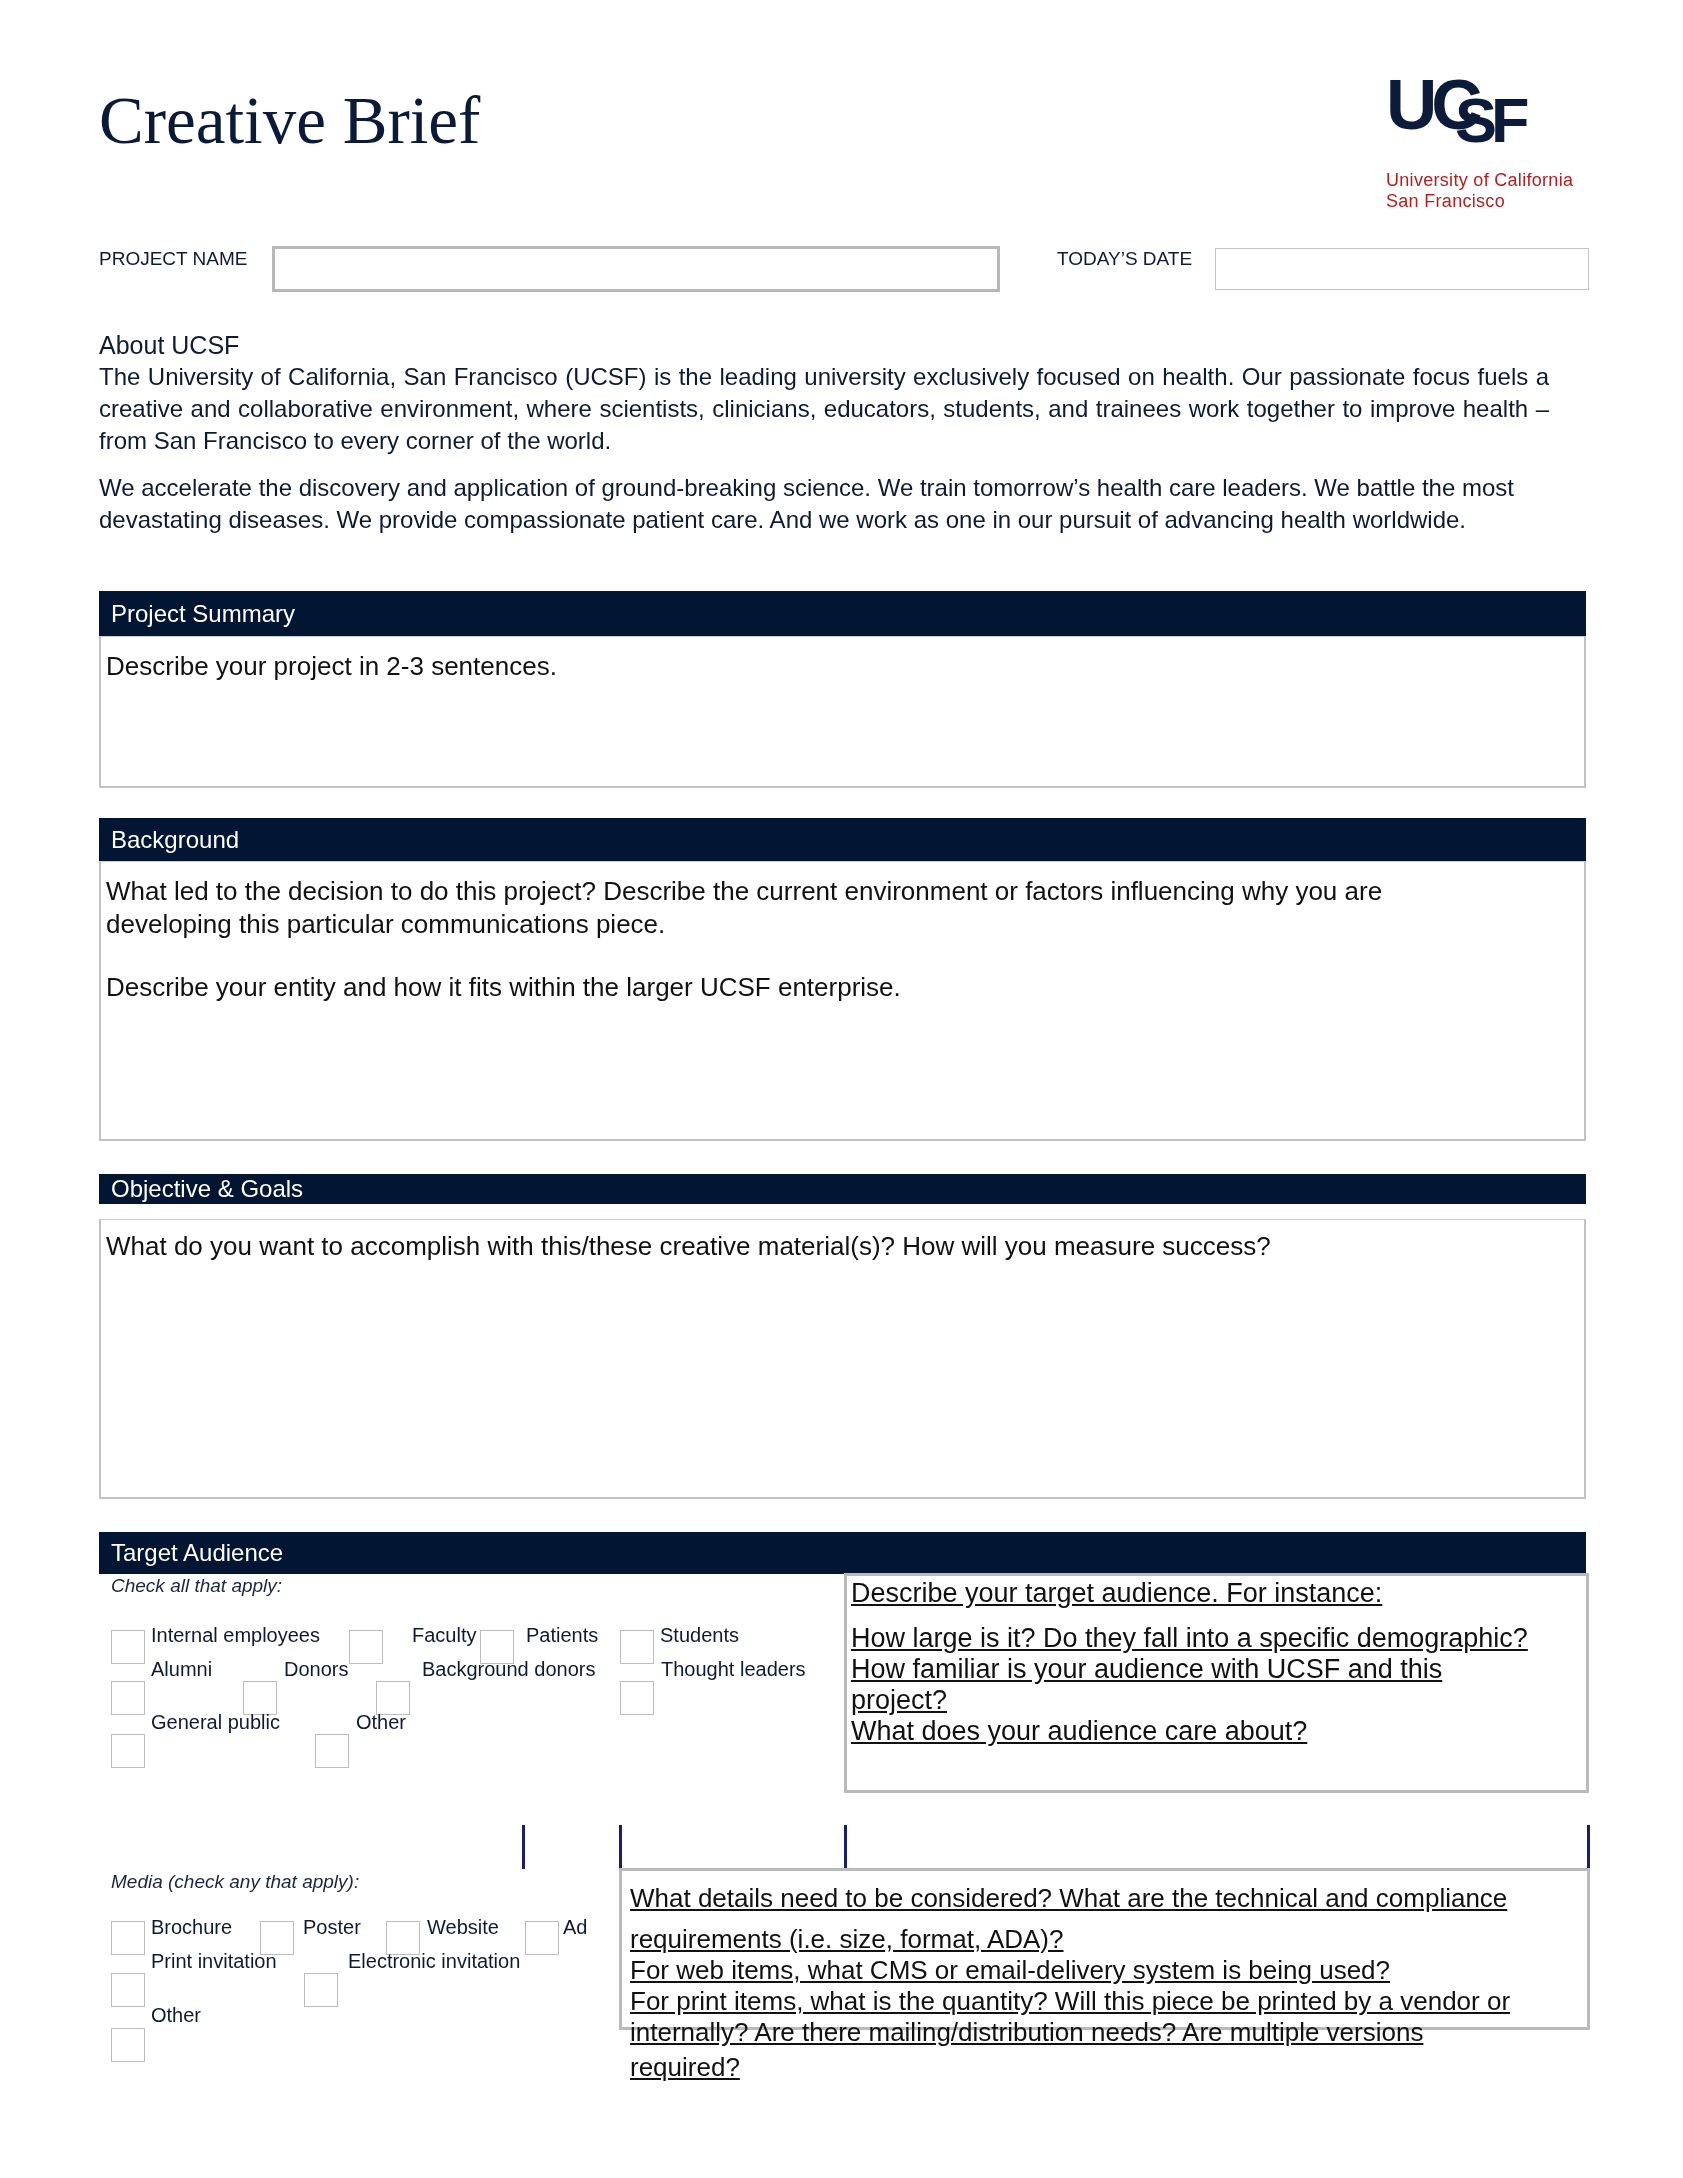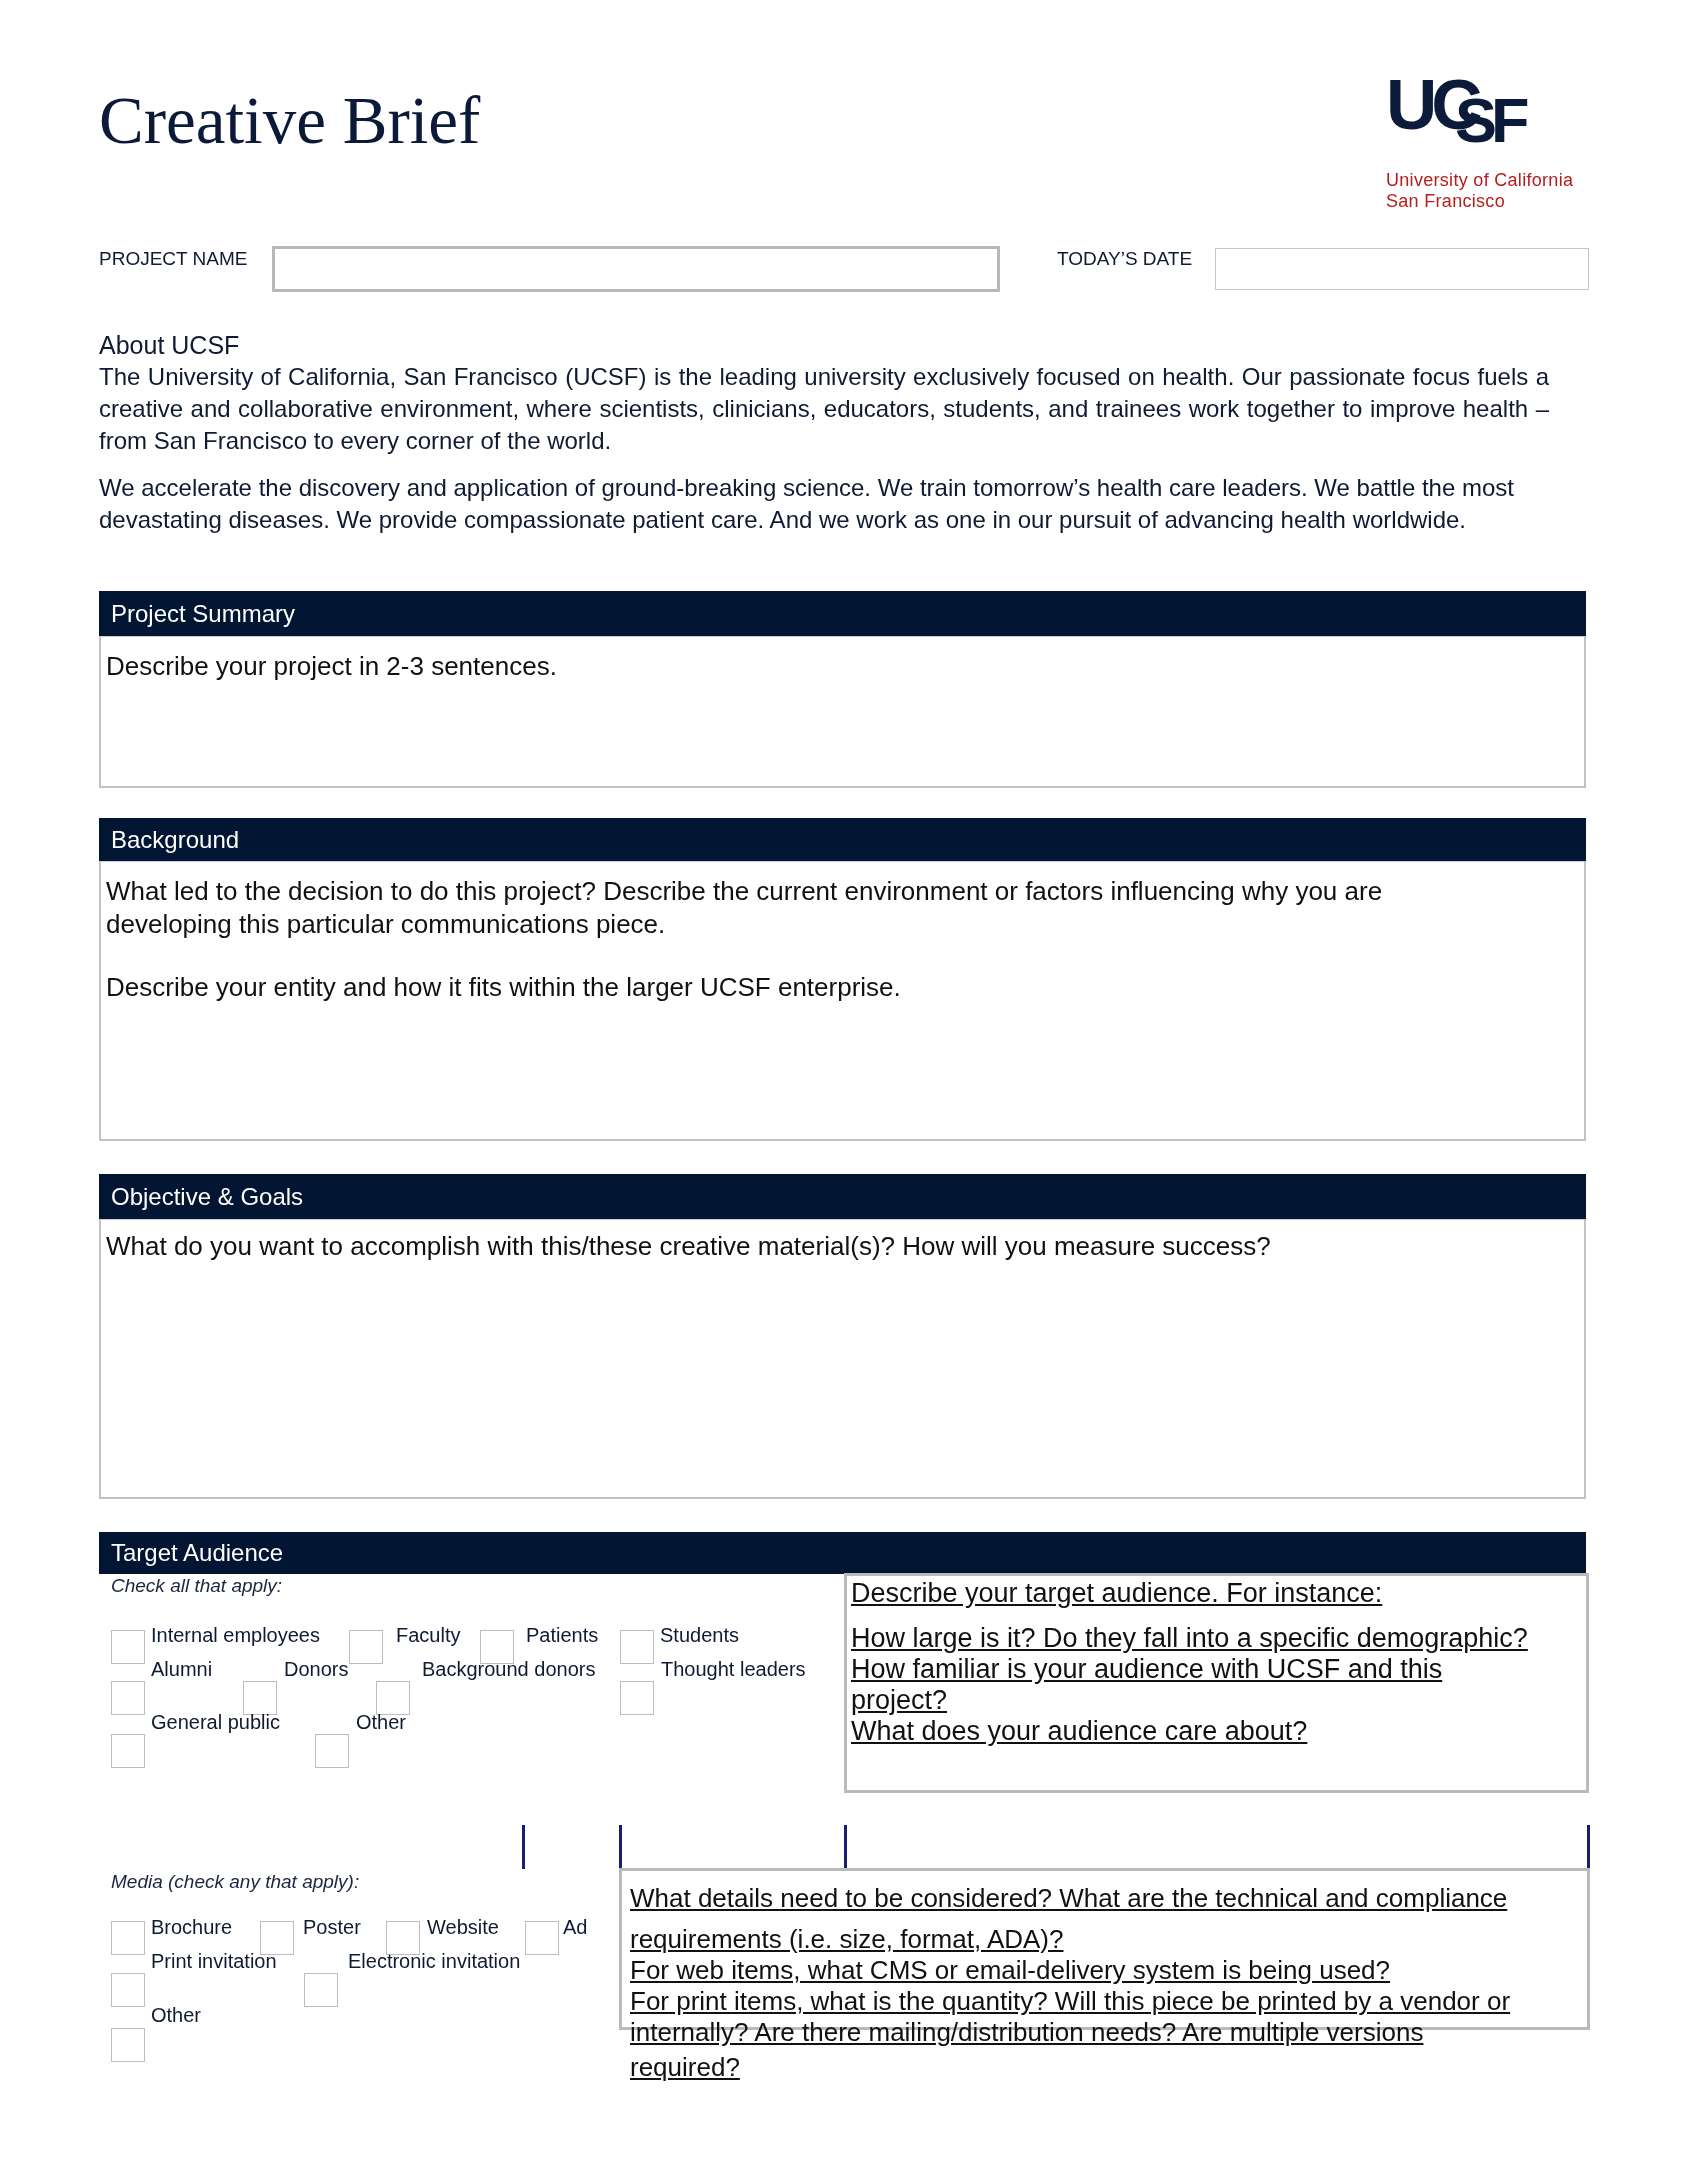--- a/index.html
+++ b/index.html
@@ -60,32 +60,32 @@
 </div>
 
 <div class="abs sec-header" style="top:818px; height:44px;">Background</div>
 <div class="abs sec-box" style="top:861px; height:280px;">
   <div class="prompt" style="padding-top:13px; width:1327px;">
     <p>What led to the decision to do this project? Describe the current environment or factors influencing why you are developing this particular communications piece.</p>
     <p style="margin-top:30px;">Describe your entity and how it fits within the larger UCSF enterprise.</p>
   </div>
 </div>
 
-<div class="abs sec-header" style="top:1174px; height:45px;">Objective &amp; Goals</div>
+<div class="abs sec-header" style="top:1174px; height:30px;">Objective &amp; Goals</div>
 <div class="abs sec-box" style="top:1219px; height:280px;">
   <div class="prompt" style="padding-top:10px;">What do you want to accomplish with this/these creative material(s)?  How will you measure success?</div>
 </div>
 
 <div class="abs sec-header" style="top:1532px; height:42px;">Target Audience</div>
 <div class="abs italic-note" style="left:111px; top:1575px;">Check all that apply:</div>
 
 <div class="abs cb" style="left:111px; top:1630px;"></div>
 <div class="abs cb-label" style="left:151px; top:1624px;">Internal employees</div>
 <div class="abs cb" style="left:349px; top:1630px;"></div>
-<div class="abs cb-label" style="left:396px; top:1624px;">Faculty</div>
+<div class="abs cb-label" style="left:412px; top:1624px;">Faculty</div>
 <div class="abs cb" style="left:480px; top:1630px;"></div>
 <div class="abs cb-label" style="left:526px; top:1624px;">Patients</div>
 <div class="abs cb" style="left:620px; top:1630px;"></div>
 <div class="abs cb-label" style="left:660px; top:1624px;">Students</div>
 
 <div class="abs cb-label" style="left:151px; top:1658px;">Alumni</div>
 <div class="abs cb-label" style="left:284px; top:1658px;">Donors</div>
 <div class="abs cb-label" style="left:422px; top:1658px;">Background donors</div>
 <div class="abs cb-label" style="left:661px; top:1658px;">Thought leaders</div>
 

